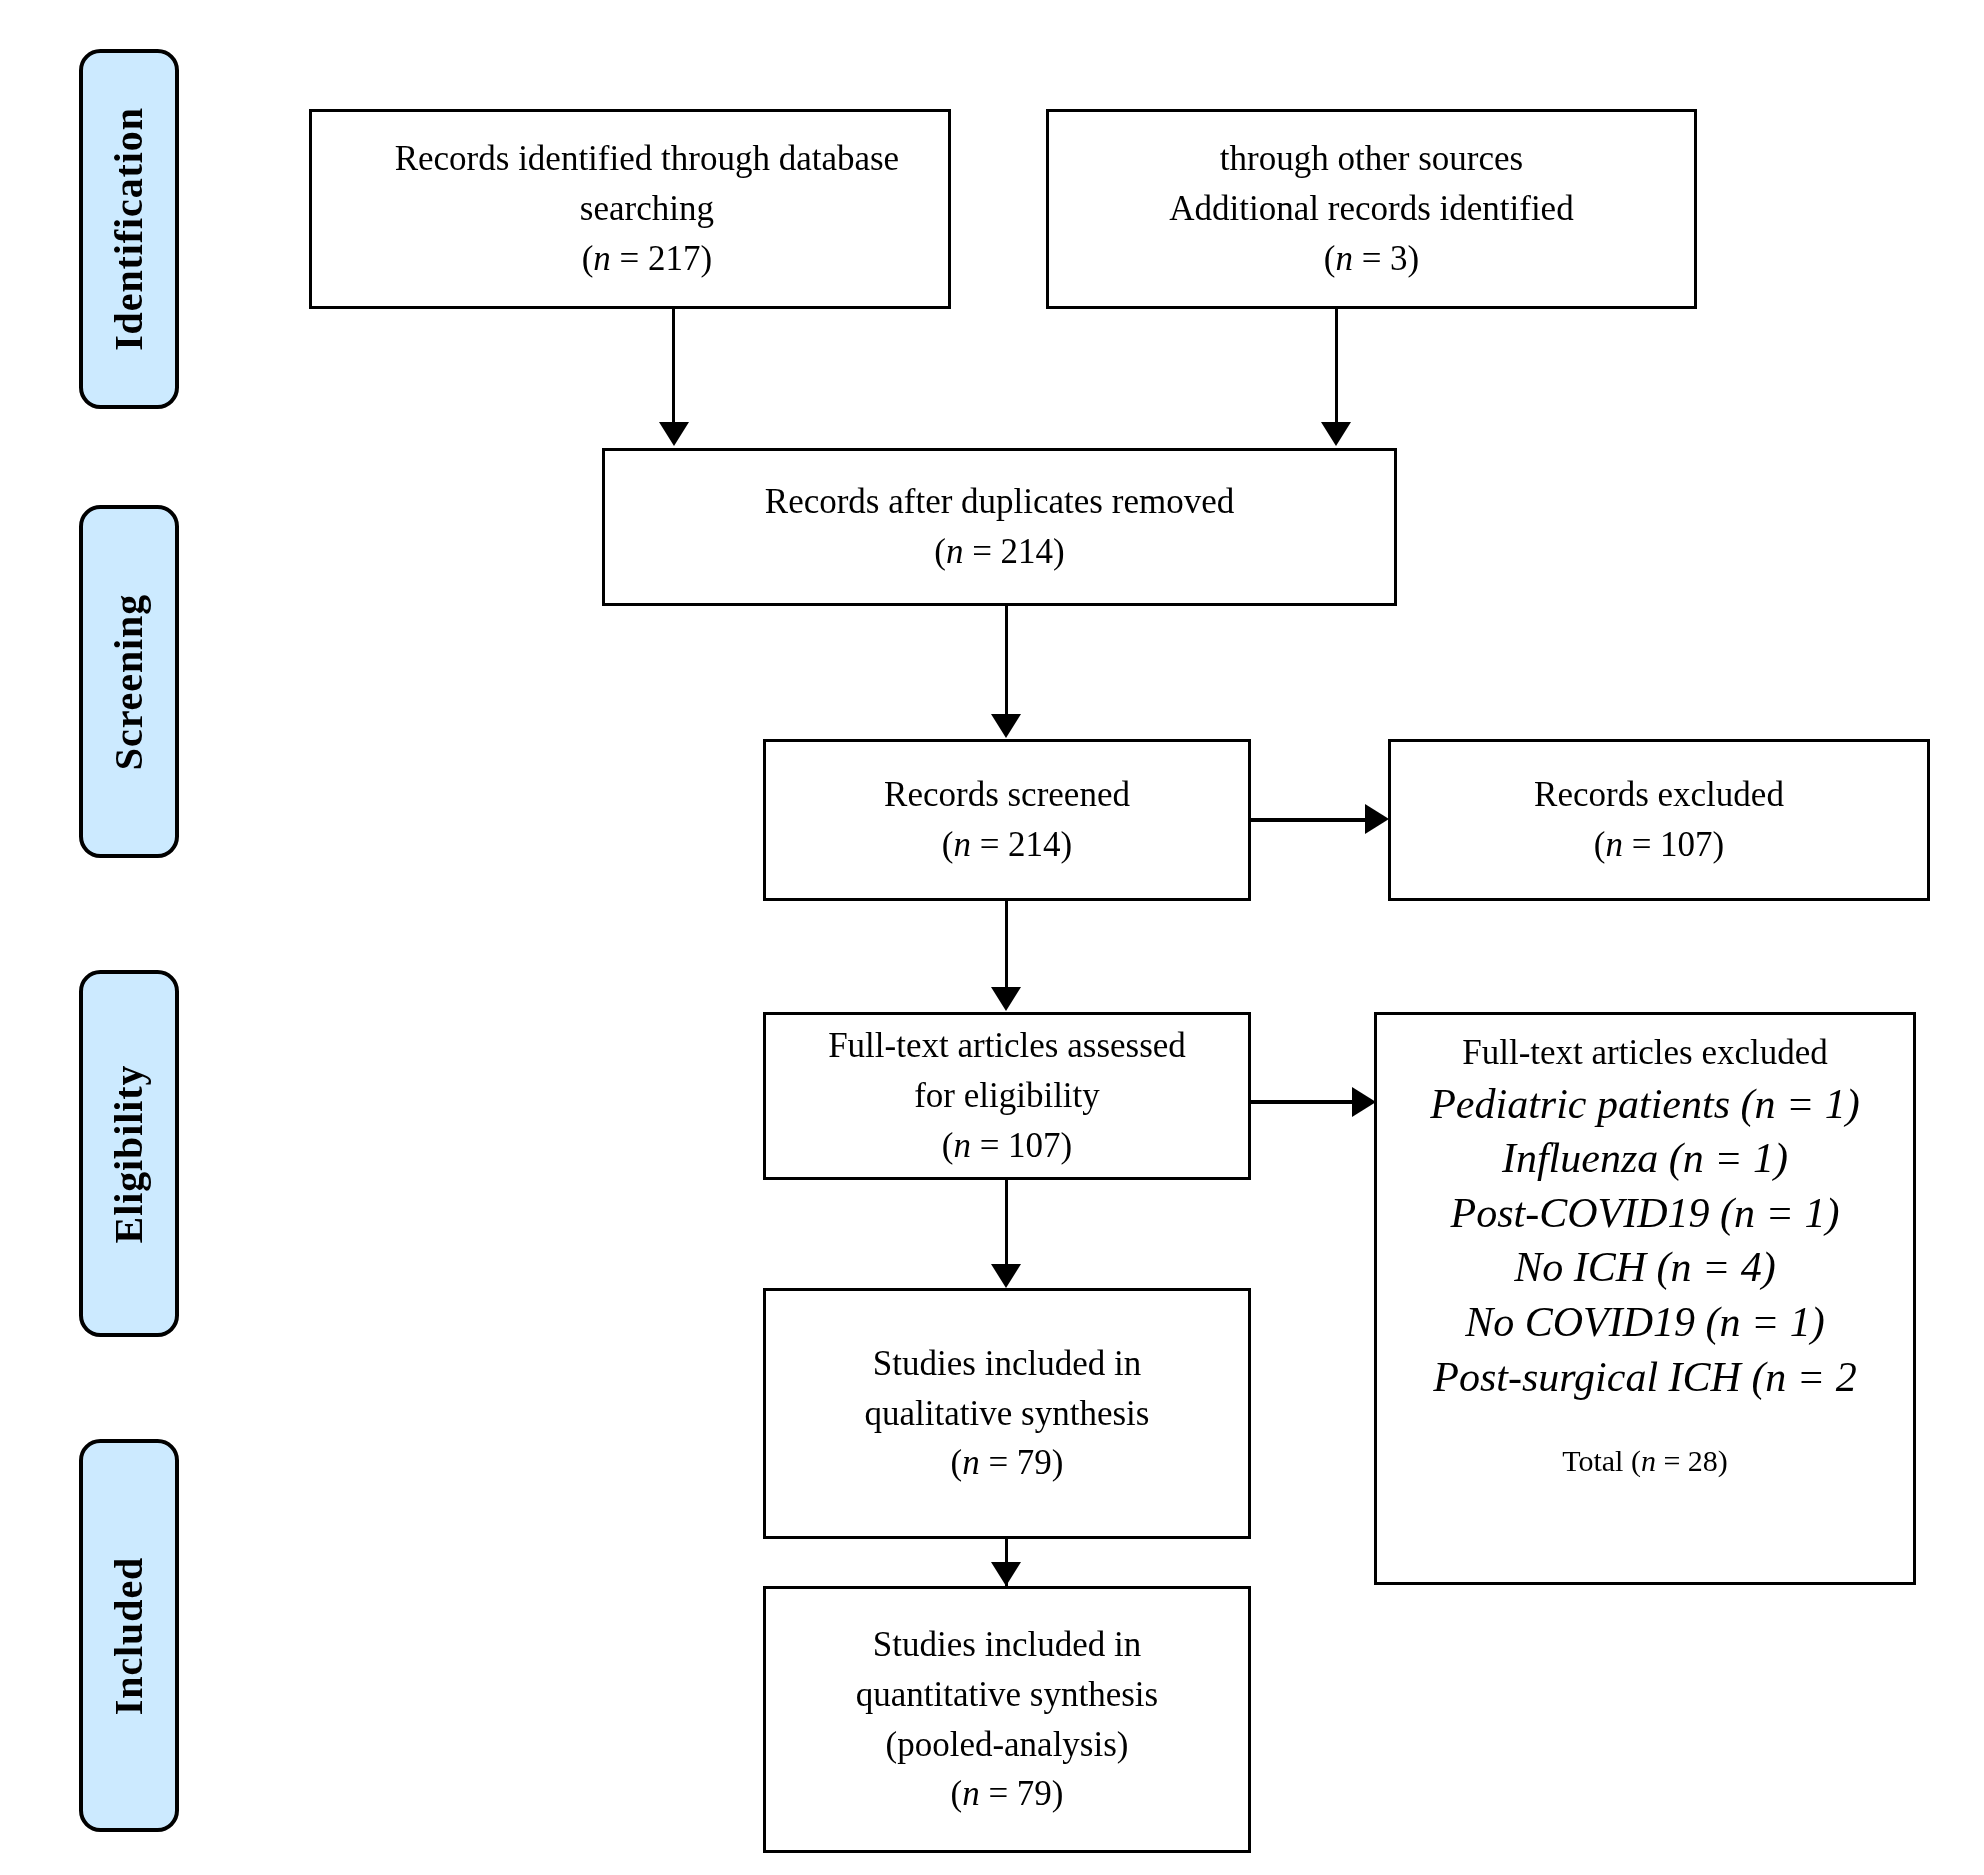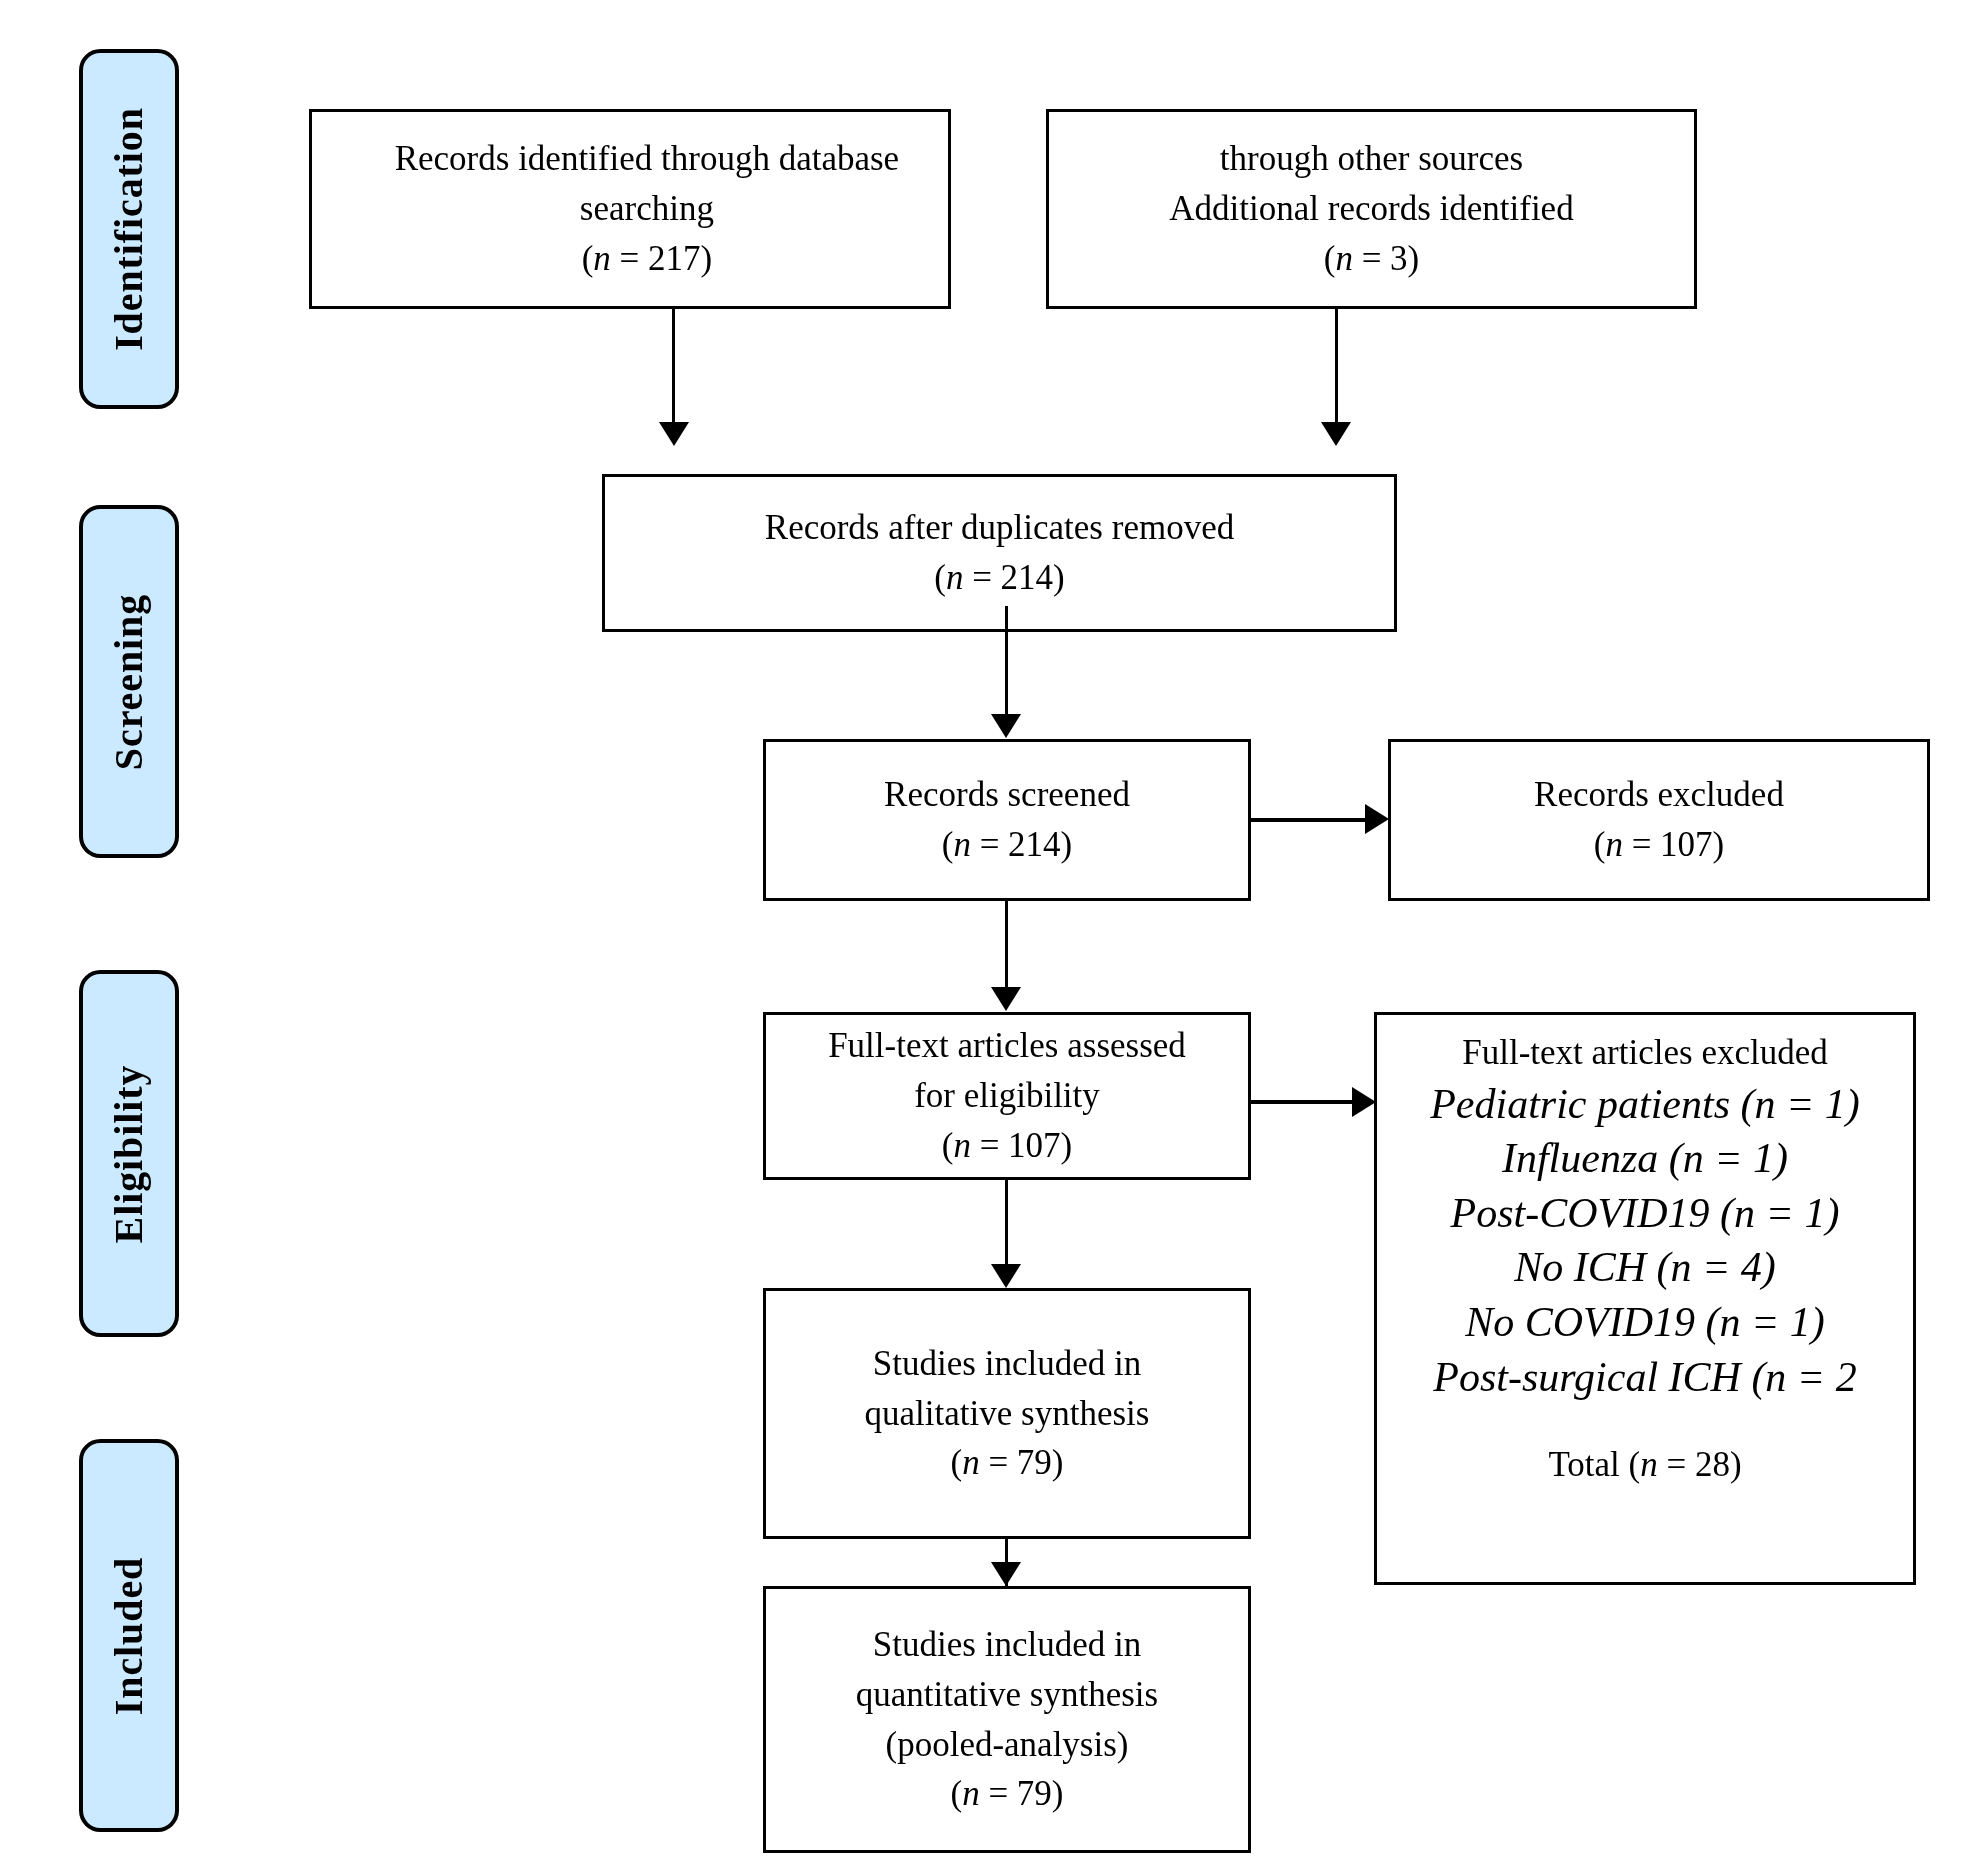--- a/index.html
+++ b/index.html
@@ -42,21 +42,21 @@
     display:block;
     font-size:35px;
     line-height:1.42;
     white-space:nowrap;
   }
   .n-it{font-style:italic;}
 
   
   .excl-list .ln{font-style:italic;font-size:42px;line-height:1.30;}
   .excl-list .hdr{font-style:normal;font-size:35px;line-height:1.36;}
-  .excl-list .total{font-style:normal;font-size:35px;line-height:1.36;font-family:Liberation Serif, serif;}
+  .excl-list .total{font-style:normal;font-size:30px;line-height:1.36;font-family:Liberation Serif, serif;}
   .excl-list .spacer{display:block;height:37px;}
   .vline{position:absolute;background:#000;width:3.3px;}
   .hline{position:absolute;background:#000;height:3.7px;}
   .arrow-down{
     position:absolute;width:0;height:0;
     border-left:15.3px solid transparent;
     border-right:15.3px solid transparent;
     border-top:24px solid #000;
   }
   .arrow-right{
@@ -98,21 +98,21 @@
     <span class="ln">Additional records identified</span>
     <span class="ln"><span>(</span><span class="n-it">n</span><span> = 3)</span></span>
   </div>
 
   <div class="vline" style="left:672px;top:309px;height:115px;"></div>
   <div class="arrow-down" style="left:659px;top:422px;"></div>
 
   <div class="vline" style="left:1335px;top:309px;height:115px;"></div>
   <div class="arrow-down" style="left:1321px;top:422px;"></div>
 
-  <div class="flow-box" style="left:602px;top:448px;width:795px;height:158px;margin-top:26px;">
+  <div class="flow-box" style="left:602px;top:448px;width:795px;height:158px;">
     <span class="ln">Records after duplicates removed</span>
     <span class="ln"><span>(</span><span class="n-it">n</span><span> = 214)</span></span>
   </div>
 
   <div class="vline" style="left:1005px;top:606px;height:111px;"></div>
   <div class="arrow-down" style="left:991px;top:714px;"></div>
 
   <div class="flow-box" style="left:763px;top:739px;width:488px;height:162px;">
     <span class="ln">Records screened</span>
     <span class="ln"><span>(</span><span class="n-it">n</span><span> = 214)</span></span>

